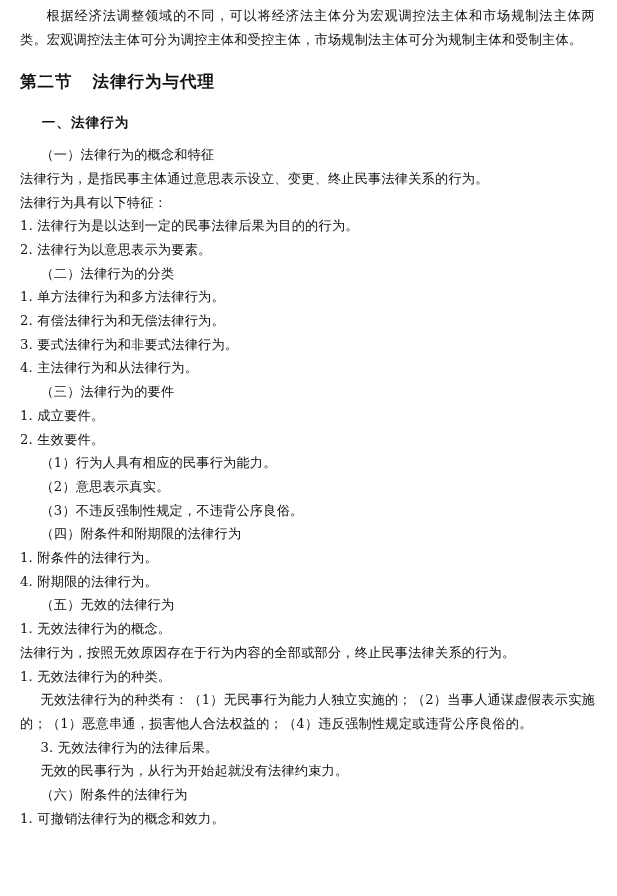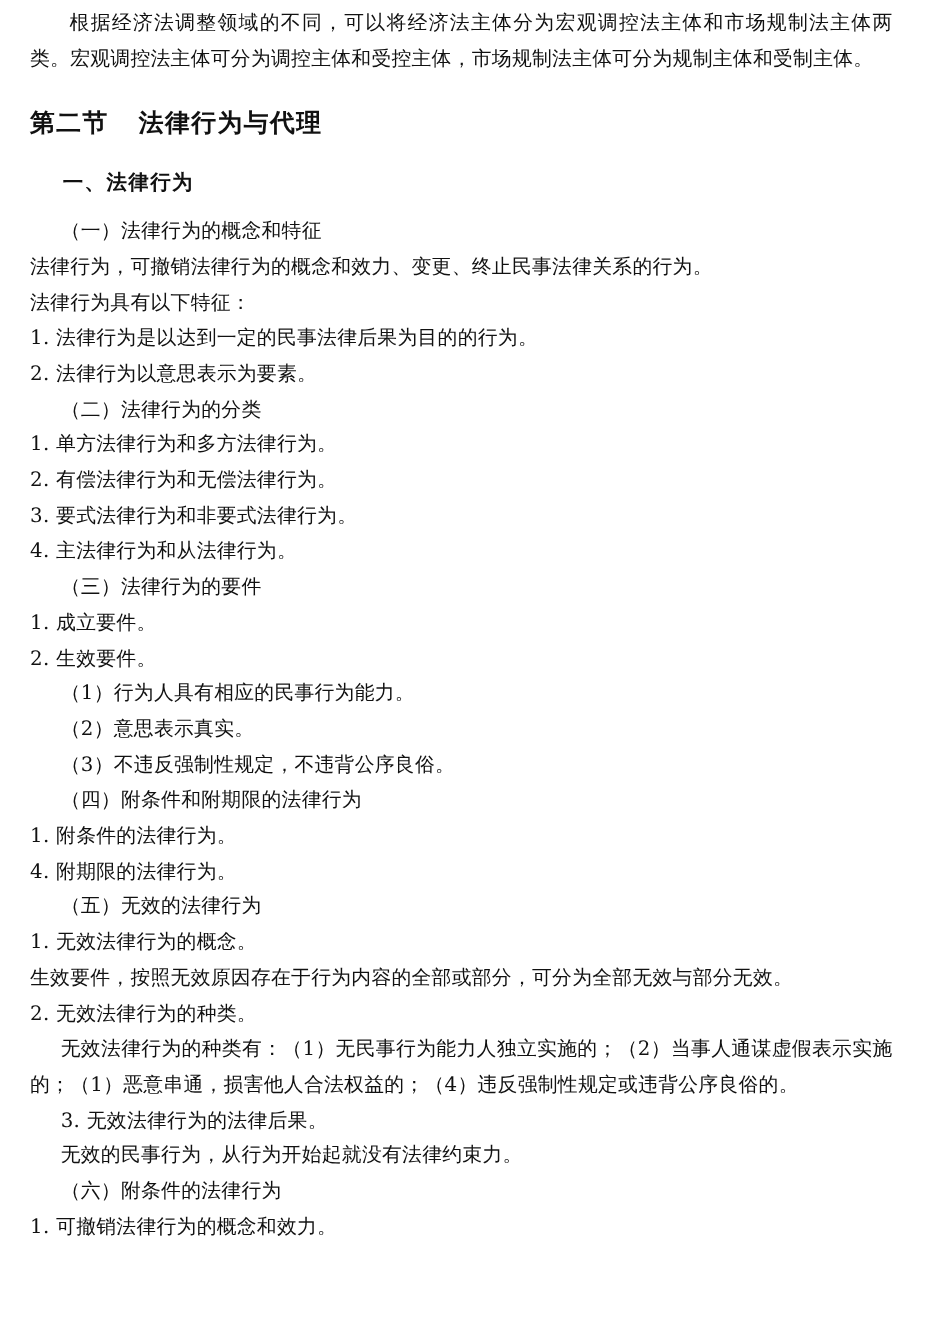--- a/index.html
+++ b/index.html
@@ -77,42 +77,42 @@
     <p class="intro">根据经济法调整领域的不同，可以将经济法主体分为宏观调控法主体和市场规制法主体两类。宏观调控法主体可分为调控主体和受控主体，市场规制法主体可分为规制主体和受制主体。</p>
 
     <div class="section-title">
       <span>第二节</span><span class="sp"></span><span>法律行为与代理</span>
     </div>
 
     <p class="heading-1">一、法律行为</p>
 
     <div id="body-blocks">
         <p class="para tight lvl1">（一）法律行为的概念和特征</p>
-        <p class="para tight lvl0">法律行为，可撤销法律行为的概念和效力、变更、终止民事法律关系的行为。</p>
+        <p class="para tight lvl0">法律行为，是指民事主体通过意思表示设立、变更、终止民事法律关系的行为。</p>
         <p class="para tight lvl0">法律行为具有以下特征：</p>
         <p class="para tight lvl0">1. 法律行为是以达到一定的民事法律后果为目的的行为。</p>
         <p class="para tight lvl0">2. 法律行为以意思表示为要素。</p>
         <p class="para tight lvl1">（二）法律行为的分类</p>
         <p class="para tight lvl0">1. 单方法律行为和多方法律行为。</p>
         <p class="para tight lvl0">2. 有偿法律行为和无偿法律行为。</p>
         <p class="para tight lvl0">3. 要式法律行为和非要式法律行为。</p>
         <p class="para tight lvl0">4. 主法律行为和从法律行为。</p>
         <p class="para tight lvl1">（三）法律行为的要件</p>
         <p class="para tight lvl0">1. 成立要件。</p>
         <p class="para tight lvl0">2. 生效要件。</p>
         <p class="para tight lvl1">（1）行为人具有相应的民事行为能力。</p>
         <p class="para tight lvl1">（2）意思表示真实。</p>
         <p class="para tight lvl1">（3）不违反强制性规定，不违背公序良俗。</p>
         <p class="para tight lvl1">（四）附条件和附期限的法律行为</p>
         <p class="para tight lvl0">1. 附条件的法律行为。</p>
         <p class="para tight lvl0">4. 附期限的法律行为。</p>
         <p class="para tight lvl1">（五）无效的法律行为</p>
         <p class="para tight lvl0">1. 无效法律行为的概念。</p>
-        <p class="para tight lvl0">生效要件，按照无效原因存在于行为内容的全部或部分，可分为全部无效与部分无效。</p>
-        <p class="para tight lvl0">2. 无效法律行为的种类。</p>
+        <p class="para tight lvl0">法律行为，按照无效原因存在于行为内容的全部或部分，终止民事法律关系的行为。</p>
+        <p class="para tight lvl0">1. 无效法律行为的种类。</p>
         <p class="para tight lvl1">无效法律行为的种类有：（1）无民事行为能力人独立实施的；（2）当事人通谋虚假表示实施的；（1）恶意串通，损害他人合法权益的；（4）违反强制性规定或违背公序良俗的。</p>
         <p class="para tight lvl1">3. 无效法律行为的法律后果。</p>
         <p class="para tight lvl1">无效的民事行为，从行为开始起就没有法律约束力。</p>
         <p class="para tight lvl1">（六）附条件的法律行为</p>
         <p class="para tight lvl0">1. 可撤销法律行为的概念和效力。</p>
       </div>
 
   </div>
 </div>
 

